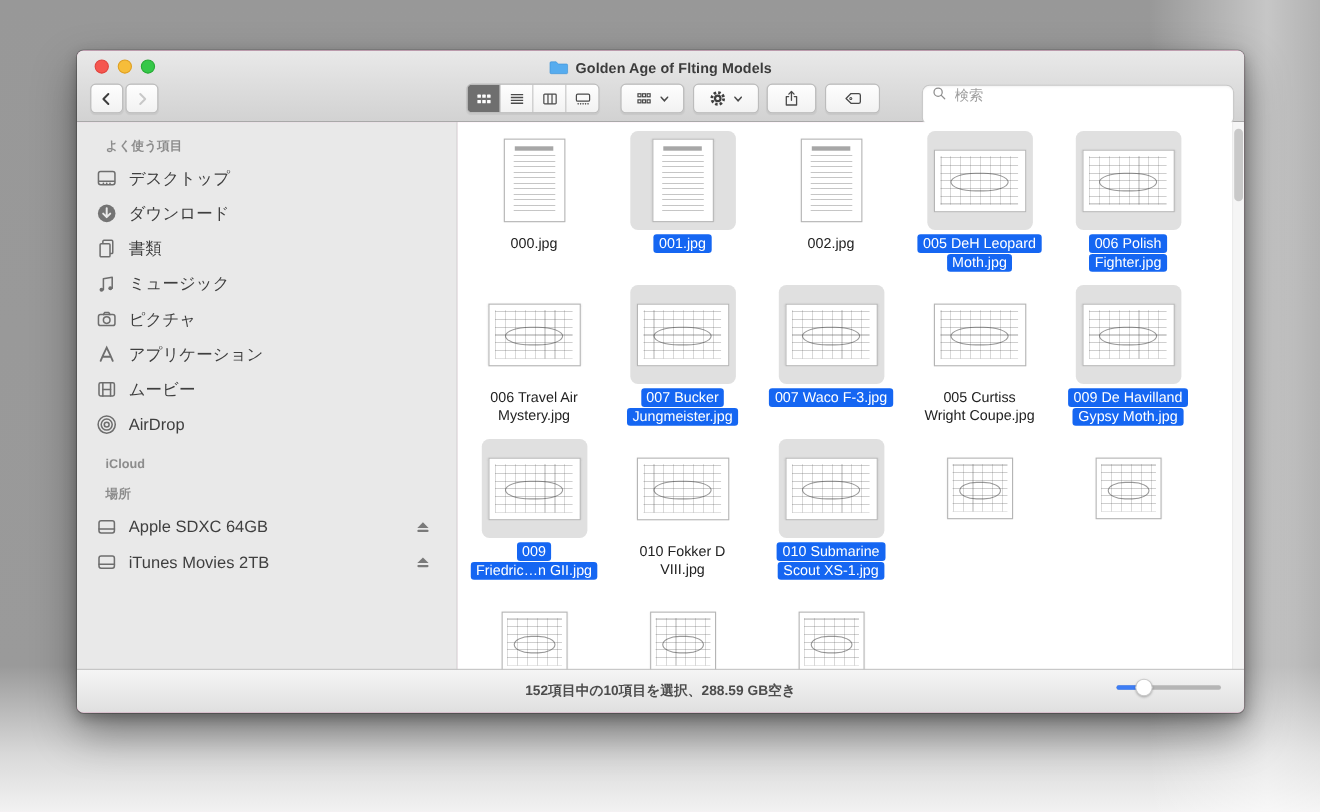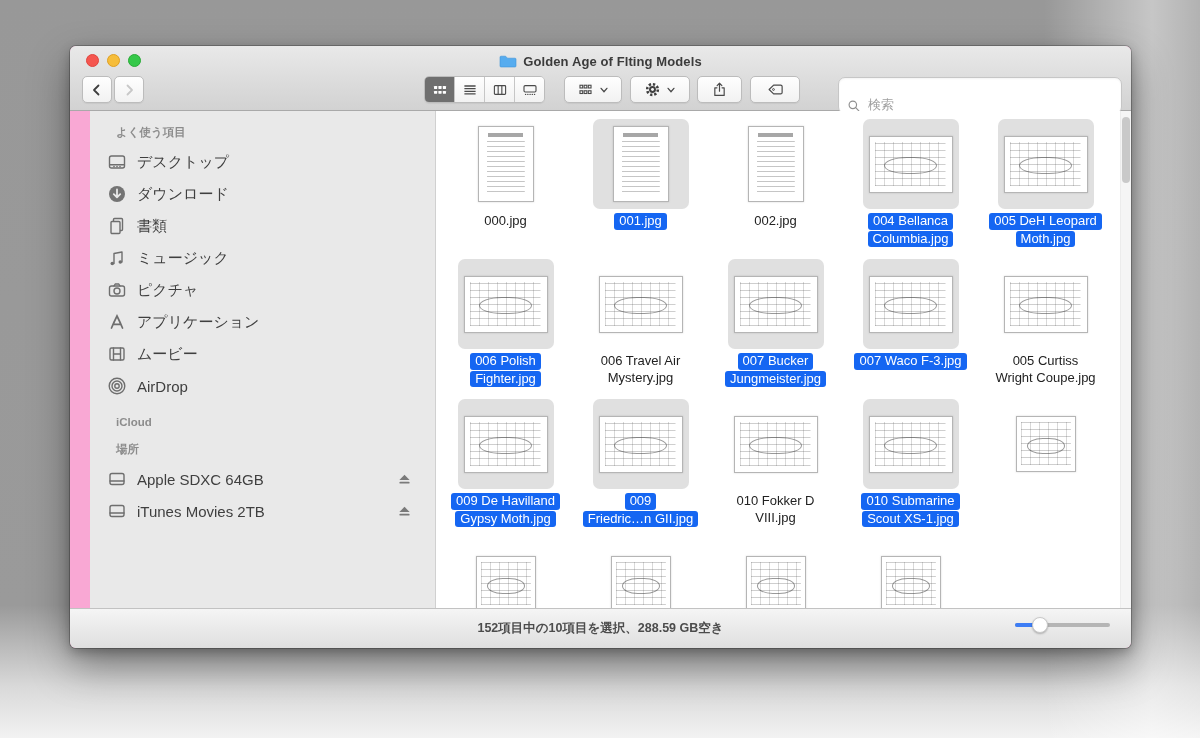--- a/index.html
+++ b/index.html
@@ -40,30 +40,30 @@
   .seg{width:29px;height:100%;background:linear-gradient(180deg,#fefefe,#f2f2f2);display:flex;align-items:center;justify-content:center;border-right:1px solid #c6c6c6;}
   .seg:last-child{border-right:none;}
   .seg.sel{background:#6f6f6f;}
   .btn-group-by{position:absolute;left:494px;top:30px;width:58px;gap:5px;}
   .btn-action{position:absolute;left:560px;top:30px;width:60px;gap:5px;}
   .btn-share{position:absolute;left:627px;top:30px;width:45px;}
   .btn-tag{position:absolute;left:680px;top:30px;width:50px;}
   .searchwrap{
     position:absolute;left:768px;top:31px;width:284px;height:37px;box-sizing:border-box;
     background:#fff;border:1px solid #c6c6c6;border-radius:7px;
-    display:flex;align-items:flex-end;padding:0 8px;gap:5px;
+    display:flex;align-items:flex-start;padding:0 8px;gap:5px;
     box-shadow:inset 0 1px 2px rgba(0,0,0,.05);
   }
   .searchwrap input{
     border:none;outline:none;flex:1;font-size:13px;color:#333;background:transparent;
     font-family:"Liberation Sans","DejaVu Sans",sans-serif;
   }
   .searchwrap input::placeholder{color:#9f9f9f;}
   
-  .bodyarea{position:absolute;left:0;top:65px;right:0;bottom:33px;display:flex;margin-left:20px;}
+  .bodyarea{position:absolute;left:0;top:65px;right:0;bottom:33px;display:flex;}
   .sidebar{
     width:346px;box-sizing:border-box;background:#e9e9e9;border-right:1px solid #d0d0d0;
     padding-top:14px;overflow:hidden;flex:none;
   }
   .side-section-title{font-size:11.5px;font-weight:bold;color:#8c8c8c;padding-left:26px;margin:14px 0 6px;}
   .side-section-title:first-child{margin-top:0;}
   .side-item{height:32px;display:flex;align-items:center;padding-left:17px;padding-right:22px;gap:10px;cursor:default;}
   .side-item .lbl{font-size:15px;color:#3f3f3f;flex:1;white-space:nowrap;}
   .side-item svg{flex:none;}
   .content{flex:1;position:relative;background:#fff;overflow:hidden;}
@@ -381,29 +381,20 @@
             </div>
     <div class="filelabel">
               <span class="line">002.jpg</span>
             </div>
   </div>
           <div class="cell">
     <div class="thumbbox sel">
               <div class="page land"></div>
             </div>
     <div class="filelabel sel">
-              <span class="line">004 Bellanca</span>
-              <span class="line">Columbia.jpg</span>
-            </div>
-  </div>
-          <div class="cell">
-    <div class="thumbbox sel">
-              <div class="page land"></div>
-            </div>
-    <div class="filelabel sel">
               <span class="line">005 DeH Leopard</span>
               <span class="line">Moth.jpg</span>
             </div>
   </div>
           <div class="cell">
     <div class="thumbbox sel">
               <div class="page land"></div>
             </div>
     <div class="filelabel sel">
               <span class="line">006 Polish</span>

